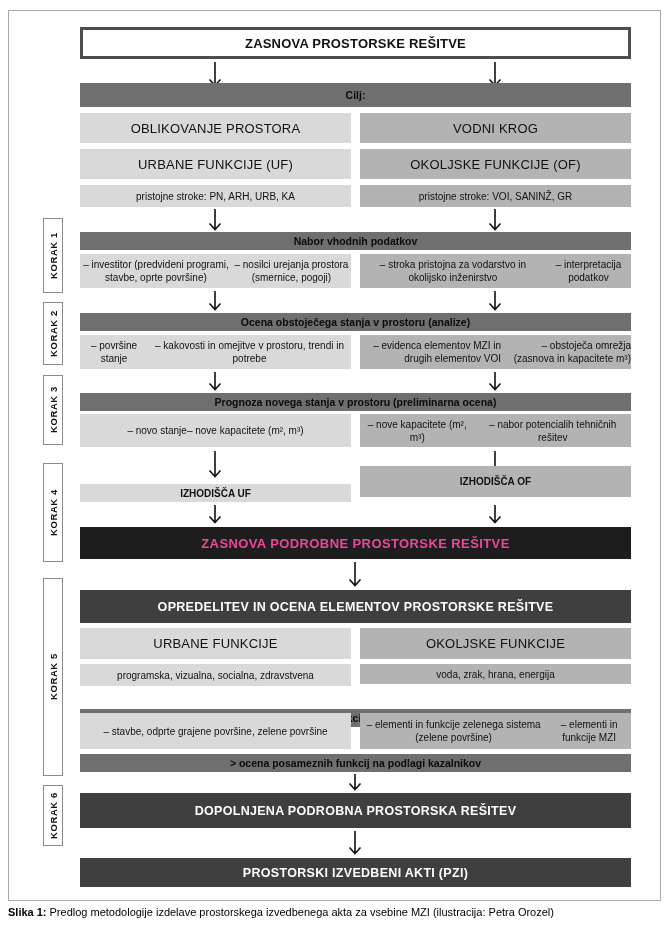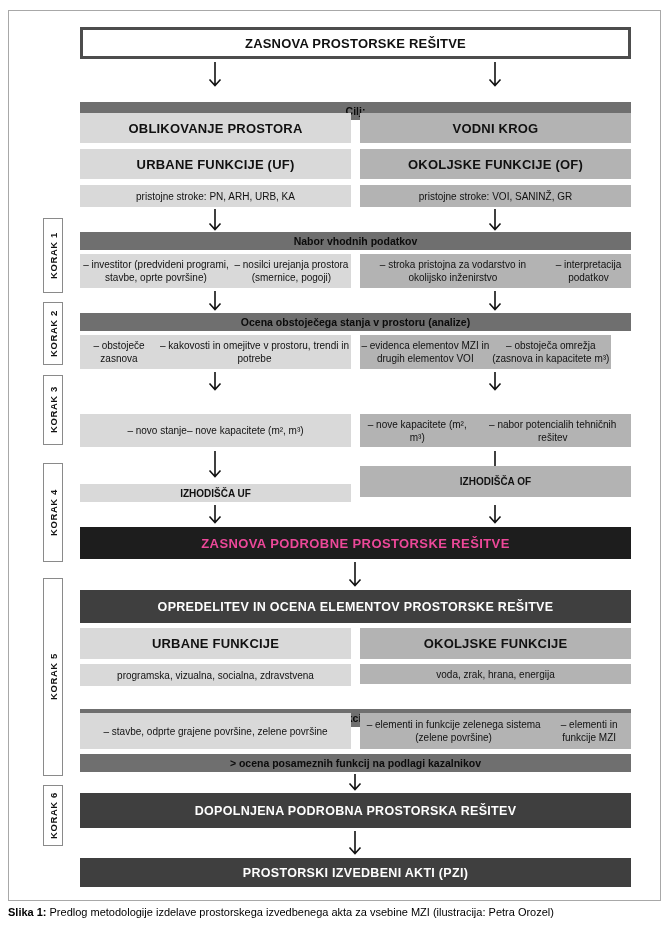--- a/index.html
+++ b/index.html
@@ -13,21 +13,21 @@
 
   .frame { border:1px solid #a8a8a8; }
   .title-box { border:3px solid #4d4d4d; background:#fff; font-weight:bold; font-size:13px; letter-spacing:.2px; }
 
   .gray-bar  { background:#6f6f6f; font-size:10.5px; font-weight:600; color:#0b0b0b; }
   .dark-bar  { background:#3f3f3f; color:#fefefe; font-weight:bold; font-size:12.5px; letter-spacing:.3px; }
   .black-bar { background:#1d1d1d; color:#ec4899; font-weight:bold; font-size:13px; letter-spacing:.4px; }
 
   .box-l { background:#d9d9d9; }
   .box-r { background:#b3b3b3; }
-  .hdr   { font-weight:bold; font-size:13px; letter-spacing:.2px; }
+  .hdr   { font-weight:normal; font-size:13px; letter-spacing:.2px; }
   .small { font-size:10px; line-height:13px; }
 
   .korak {
     background:#fff; border:1px solid #8a8a8a;
     display:flex; align-items:center; justify-content:center;
     font-size:9.5px; font-weight:600; letter-spacing:.6px;
     writing-mode:vertical-rl; transform:rotate(180deg);
   }
   .arr svg { display:block; }
   .caption { font-size:11px; color:#000; }
@@ -48,21 +48,21 @@
     <svg width="16" height="25" viewBox="0 0 16 25">
         <path d="M8 0 V23 M2.5 17.5 L8 23.5 L13.5 17.5" stroke="#111" stroke-width="1.6" fill="none"></path>
       </svg>
   </div>
   <div class="abs arr" style="left:487px; top:62px;">
     <svg width="16" height="25" viewBox="0 0 16 25">
         <path d="M8 0 V23 M2.5 17.5 L8 23.5 L13.5 17.5" stroke="#111" stroke-width="1.6" fill="none"></path>
       </svg>
   </div>
 
-  <div class="abs cc gray-bar" style="left:80px; top:102px; width:551px; height:18px;">Cilj:</div>
+  <div class="abs cc gray-bar" style="left:80px; top:83px; width:551px; height:24px;">Cilj:</div>
 
   <div class="abs cc box-l hdr" style="left:80px; top:113px; width:271px; height:30px;">OBLIKOVANJE PROSTORA</div>
   <div class="abs cc box-r hdr" style="left:360px; top:113px; width:271px; height:30px;">VODNI KROG</div>
 
   <div class="abs cc box-l hdr" style="left:80px; top:149px; width:271px; height:30px;">URBANE FUNKCIJE (UF)</div>
   <div class="abs cc box-r hdr" style="left:360px; top:149px; width:271px; height:30px;">OKOLJSKE FUNKCIJE (OF)</div>
 
   <div class="abs cc box-l small" style="left:80px; top:185px; width:271px; height:22px;">pristojne stroke: PN, ARH, URB, KA</div>
   <div class="abs cc box-r small" style="left:360px; top:185px; width:271px; height:22px;">pristojne stroke: VOI, SANINŽ, GR</div>
 
@@ -93,39 +93,40 @@
       </svg>
   </div>
   <div class="abs arr" style="left:487px; top:291px;">
     <svg width="16" height="20" viewBox="0 0 16 20">
         <path d="M8 0 V18 M2.5 12.5 L8 18.5 L13.5 12.5" stroke="#111" stroke-width="1.6" fill="none"></path>
       </svg>
   </div>
 
   <div class="abs cc gray-bar" style="left:80px; top:313px; width:551px; height:18px;">Ocena obstoječega stanja v prostoru (analize)</div>
   <div class="abs col box-l small" style="left:80px; top:335px; width:271px; height:34px;">
-    <div>– obstoječe zasnova</div>
+    <div>– površine stanje</div>
     <div>– kakovosti in omejitve v prostoru, trendi in potrebe</div>
   </div>
-  <div class="abs col box-r small" style="left:360px; top:335px; width:251px; height:34px;">
+  <div class="abs col box-r small" style="left:360px; top:335px; width:271px; height:34px;text-align:right;">
     <div>– evidenca elementov MZI in drugih elementov VOI</div>
     <div>– obstoječa omrežja (zasnova in kapacitete m³)</div>
   </div>
 
   <div class="abs arr" style="left:207px; top:372px;">
     <svg width="16" height="19" viewBox="0 0 16 19">
         <path d="M8 0 V17 M2.5 11.5 L8 17.5 L13.5 11.5" stroke="#111" stroke-width="1.6" fill="none"></path>
       </svg>
   </div>
   <div class="abs arr" style="left:487px; top:372px;">
     <svg width="16" height="19" viewBox="0 0 16 19">
         <path d="M8 0 V17 M2.5 11.5 L8 17.5 L13.5 11.5" stroke="#111" stroke-width="1.6" fill="none"></path>
       </svg>
   </div>
 
+  <div class="abs cc gray-bar" style="left:80px; top:393px; width:551px; height:18px;">Prognoza novega stanja v prostoru (preliminarna ocena)</div>
   <div class="abs col box-l small" style="left:80px; top:414px; width:271px; height:33px;">
     <div>– novo stanje</div>
     <div>– nove kapacitete (m², m³)</div>
   </div>
   <div class="abs col box-r small" style="left:360px; top:414px; width:271px; height:33px;">
     <div>– nove kapacitete (m², m³)</div>
     <div>– nabor potencialih tehničnih rešitev</div>
   </div>
 
   <div class="abs arr" style="left:207px; top:451px;">

